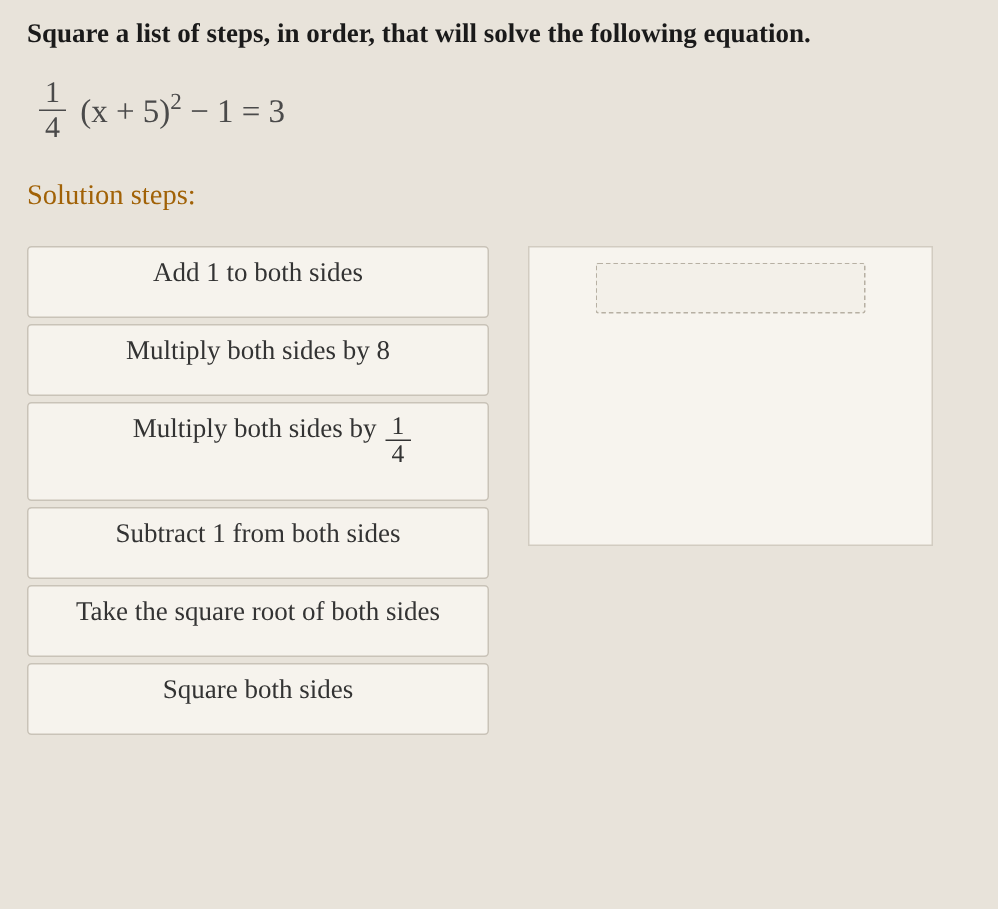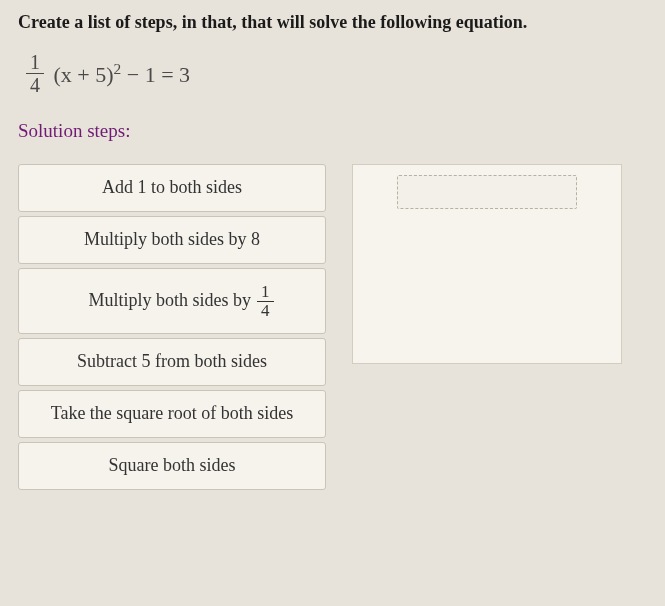--- a/index.html
+++ b/index.html
@@ -50,41 +50,41 @@
     .equation .rest {
       vertical-align: middle;
       text-align: center;
     }
     .equation sup {
       font-size: 0.7em;
       vertical-align: super;
     }
     .subheading {
       font-size: 19px;
-      color: #701a75;
+      color: #a16207;
       margin-bottom: 22px;
     }
     .layout {
       display: flex;
       gap: 26px;
       align-items: flex-start;
     }
     .steps-col {
       display: flex;
       flex-direction: column;
       gap: 4px;
       width: 308px;
     }
     .step-card {
       background: #f6f3ed;
       border: 1px solid #c9c3b8;
       border-radius: 3px;
       min-height: 48px;
       display: flex;
-      align-items: center;
+      align-items: flex-start;
       justify-content: center;
       padding: 6px 10px;
       font-size: 18px;
       color: #333;
       cursor: move;
       text-align: center;
       line-height: 1.2;
     }
     .step-card.tall {
       min-height: 66px;
@@ -121,21 +121,21 @@
       height: 34px;
       border: 1px dashed #b7b0a3;
       border-radius: 2px;
       margin: 0 auto;
       background: #f3f0e9;
     }
   </style>
 </head>
 <body>
 
-<div class="prompt">Create a list of steps, in that, that will solve the following equation.</div>
+<div class="prompt">Square a list of steps, in order, that will solve the following equation.</div>
 
 <div class="equation">
   <span class="frac">
     <span class="num">1</span>
     <span class="den">4</span>
   </span>
   <span class="rest">
     <span>(x + 5)</span><sup>2</sup><span> − 1 = 3</span>
   </span>
 </div>
@@ -154,24 +154,24 @@
     </div>
 
     <div class="step-card tall">
       <span>Multiply both sides by </span>
       <span class="sm-frac">
         <span class="num">1</span>
         <span class="den">4</span>
       </span>
     </div>
 
+    <div class="step-card">
+      <span>Subtract 1 from both sides</span>
+    </div>
 
-    <div class="step-card">
-      <span>Subtract 5 from both sides</span>
-    </div>
 
     <div class="step-card">
       <span>Take the square root of both sides</span>
     </div>
 
     <div class="step-card">
       <span>Square both sides</span>
     </div>
 
   </div>

